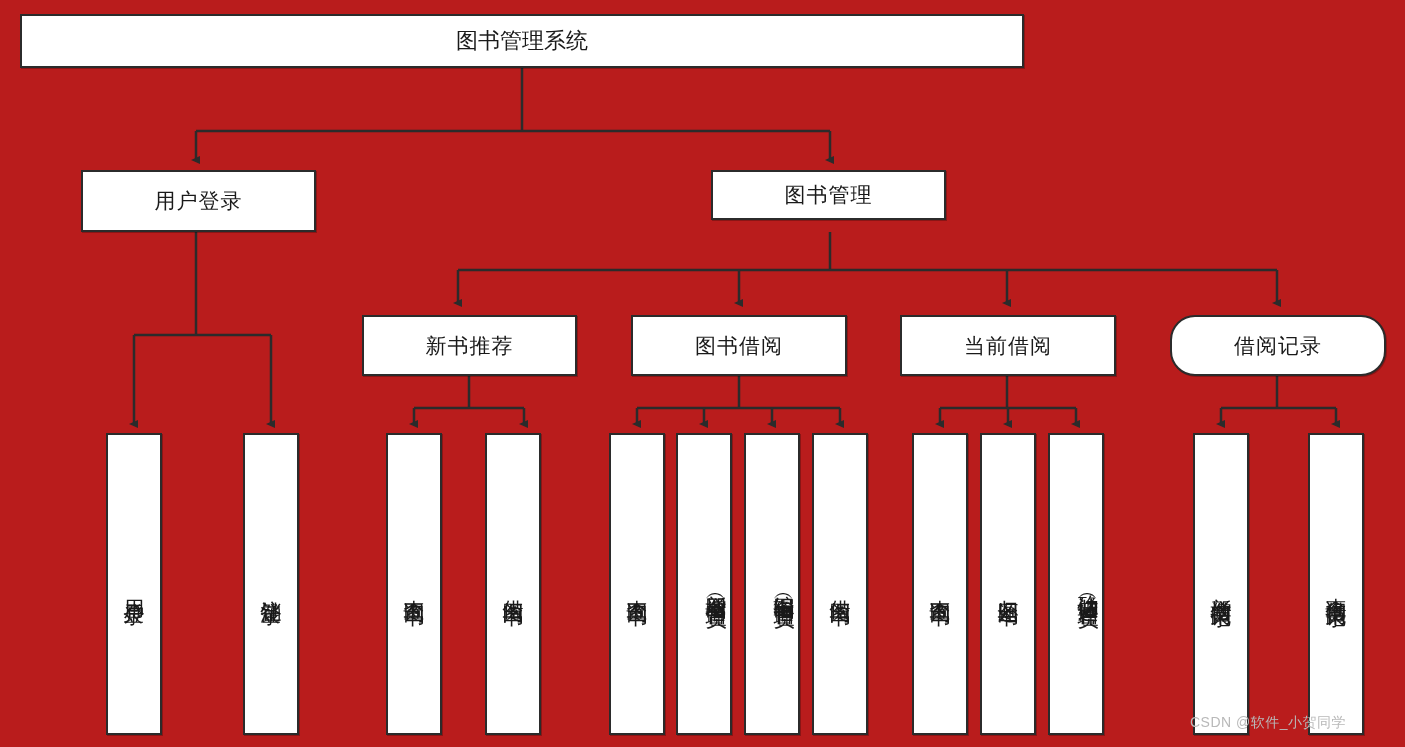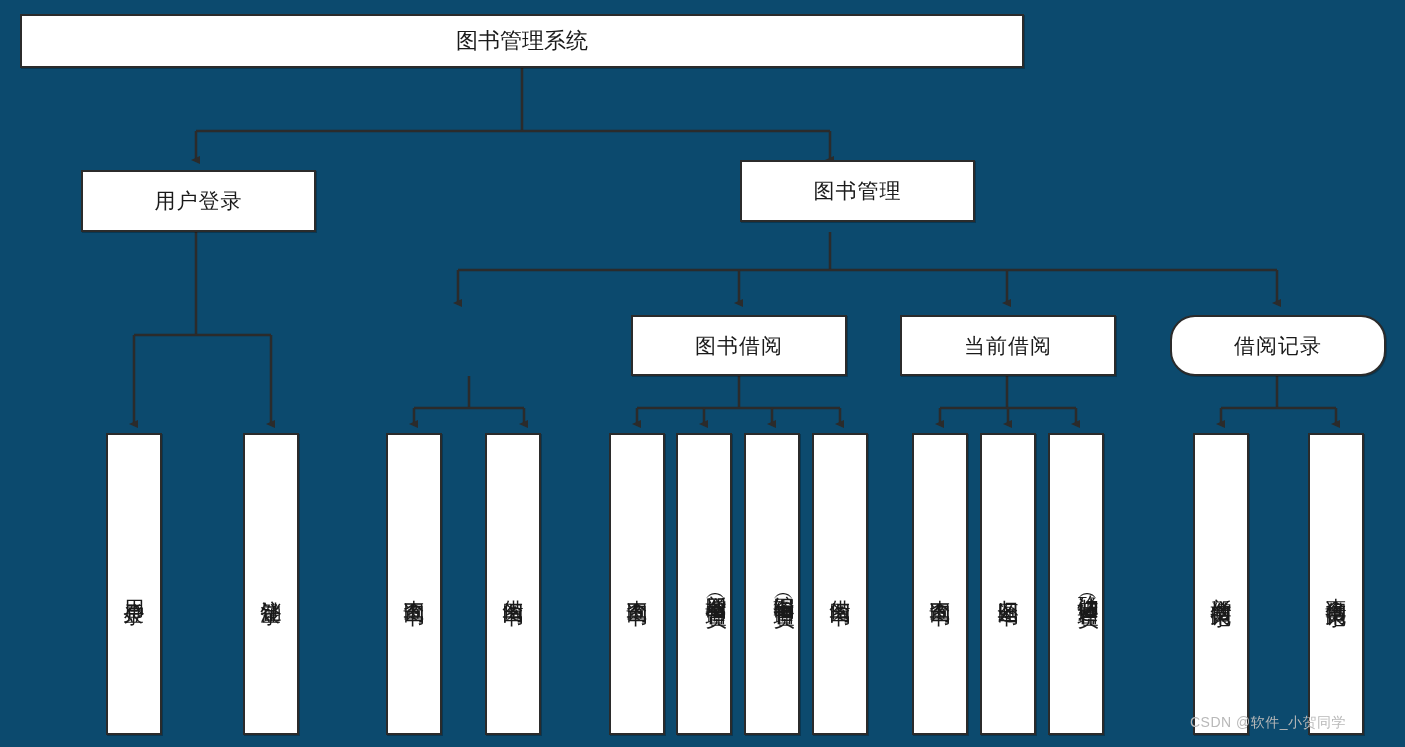--- a/index.html
+++ b/index.html
@@ -5,21 +5,21 @@
   html, body {
     margin: 0;
     padding: 0;
     background: #ffffff;
     font-family: "Liberation Sans", "DejaVu Sans", sans-serif;
   }
   #canvas {
     position: relative;
     width: 1405px;
     height: 747px;
-    background: #0c4a6e;
+    background: #b91c1c;
     overflow: hidden;
   }
   .node {
     position: absolute;
     box-sizing: border-box;
     border: 2px solid #2b2b2b;
     background: #ffffff;
     display: flex;
     align-items: center;
     justify-content: center;
@@ -117,22 +117,23 @@
       <path d="M1277,376 L1277,408"></path>
       <path d="M1221,408 L1336,408"></path>
       <path d="M1221,408 L1221,424" marker-end="url(#arrow)"></path>
       <path d="M1336,408 L1336,424" marker-end="url(#arrow)"></path>
     </g>
   </svg>
 
   <div class="node root" style="left:20px; top:14px; width:1004px; height:54px;">图书管理系统</div>
 
   <div class="node horiz" style="left:81px; top:170px; width:235px; height:62px;">用户登录</div>
-  <div class="node horiz" style="left:711px; top:160px; width:235px; height:62px;margin-left:29px;">图书管理</div>
+  <div class="node horiz" style="left:711px; top:170px; width:235px; height:50px;">图书管理</div>
 
+  <div class="node horiz" style="left:362px; top:315px; width:215px; height:61px;">新书推荐</div>
   <div class="node horiz" style="left:900px; top:315px; width:216px; height:61px;">当前借阅</div>
   <div class="node horiz" style="left:631px; top:315px; width:216px; height:61px;">图书借阅</div>
   <div class="node horiz" style="left:1170px; top:315px; width:216px; height:61px;border-radius:25px;">借阅记录</div>
 
   <div class="node vert" style="left:106px; top:433px; width:56px; height:302px; align-items:center;">用户登录</div>
   <div class="node vert" style="left:243px; top:433px; width:56px; height:302px; align-items:center;">注销登录</div>
 
   <div class="node vert" style="left:386px; top:433px; width:56px; height:302px; align-items:center;">查询图书</div>
   <div class="node vert" style="left:485px; top:433px; width:56px; height:302px; align-items:center;">借阅图书</div>
 

